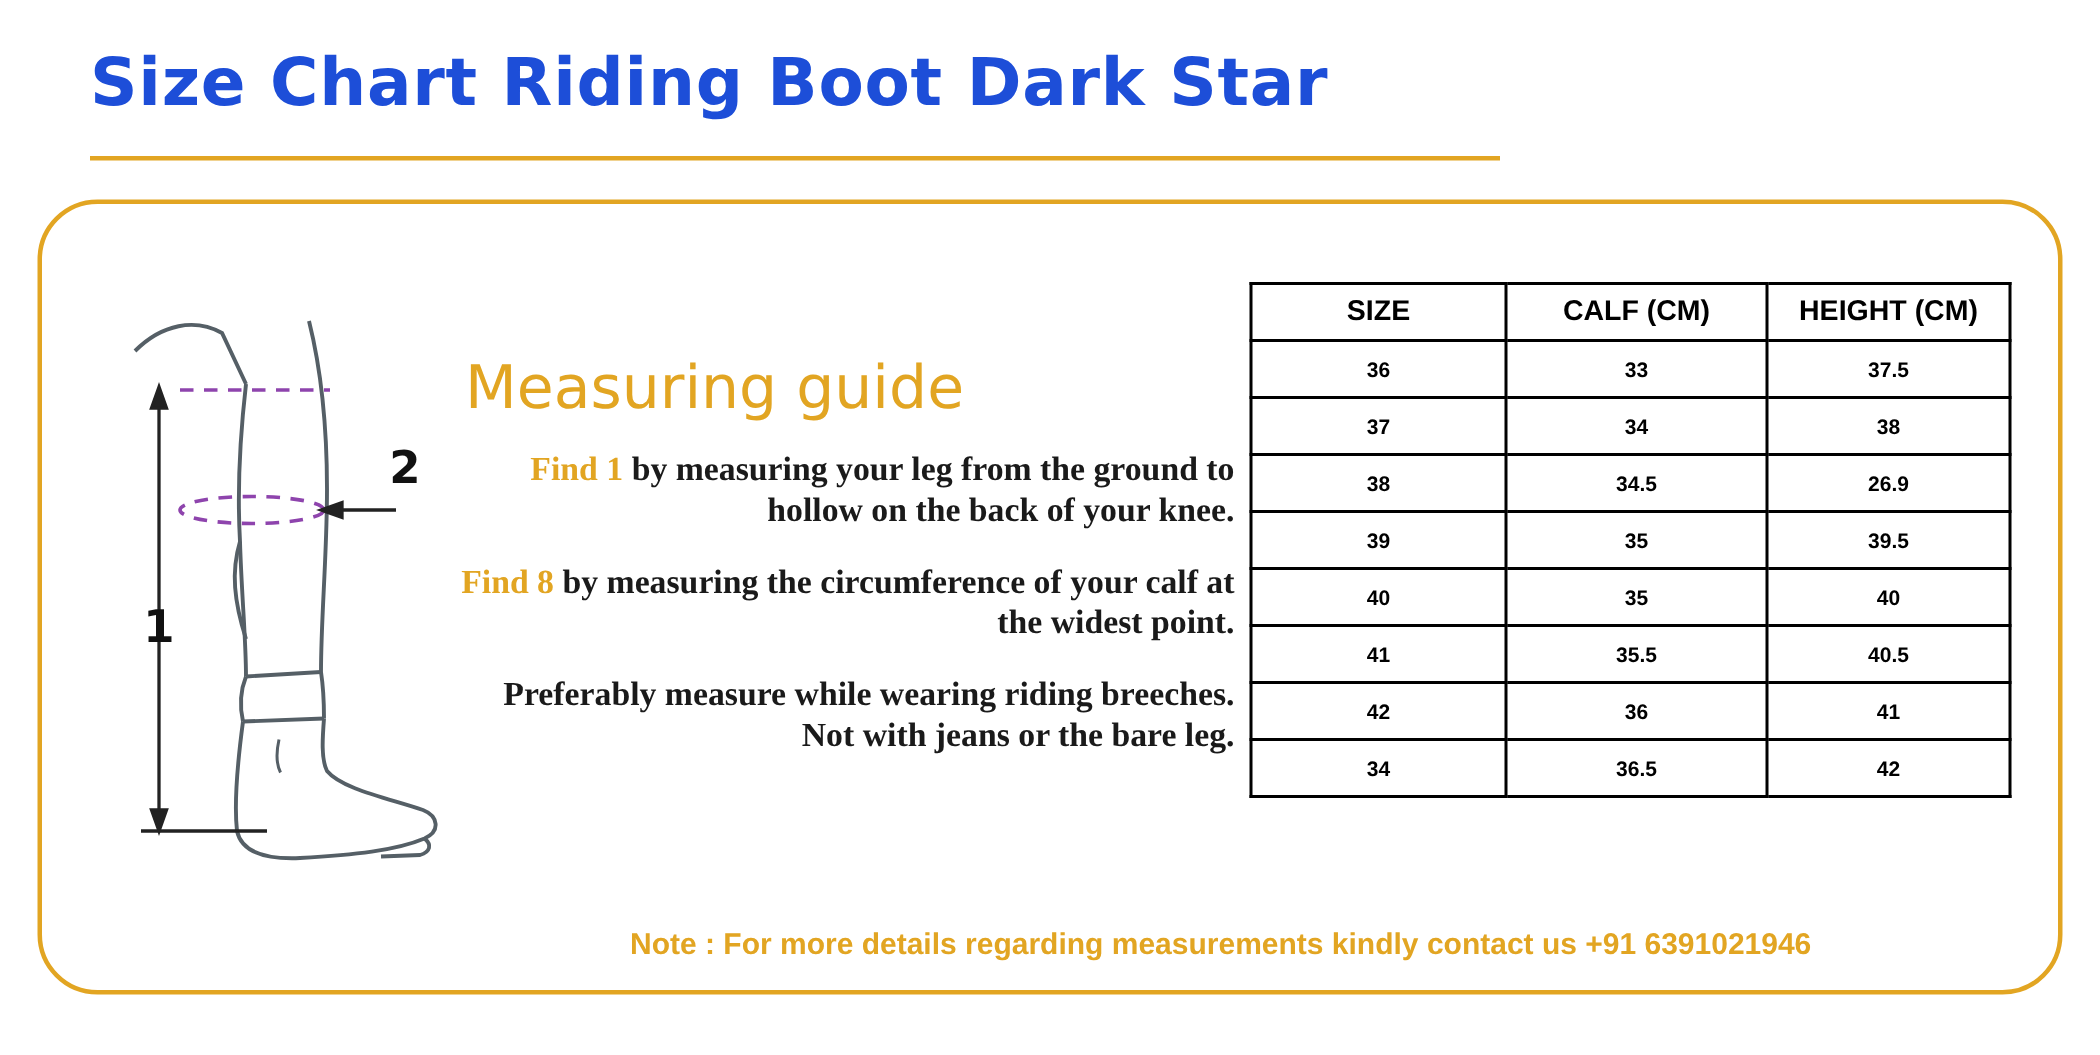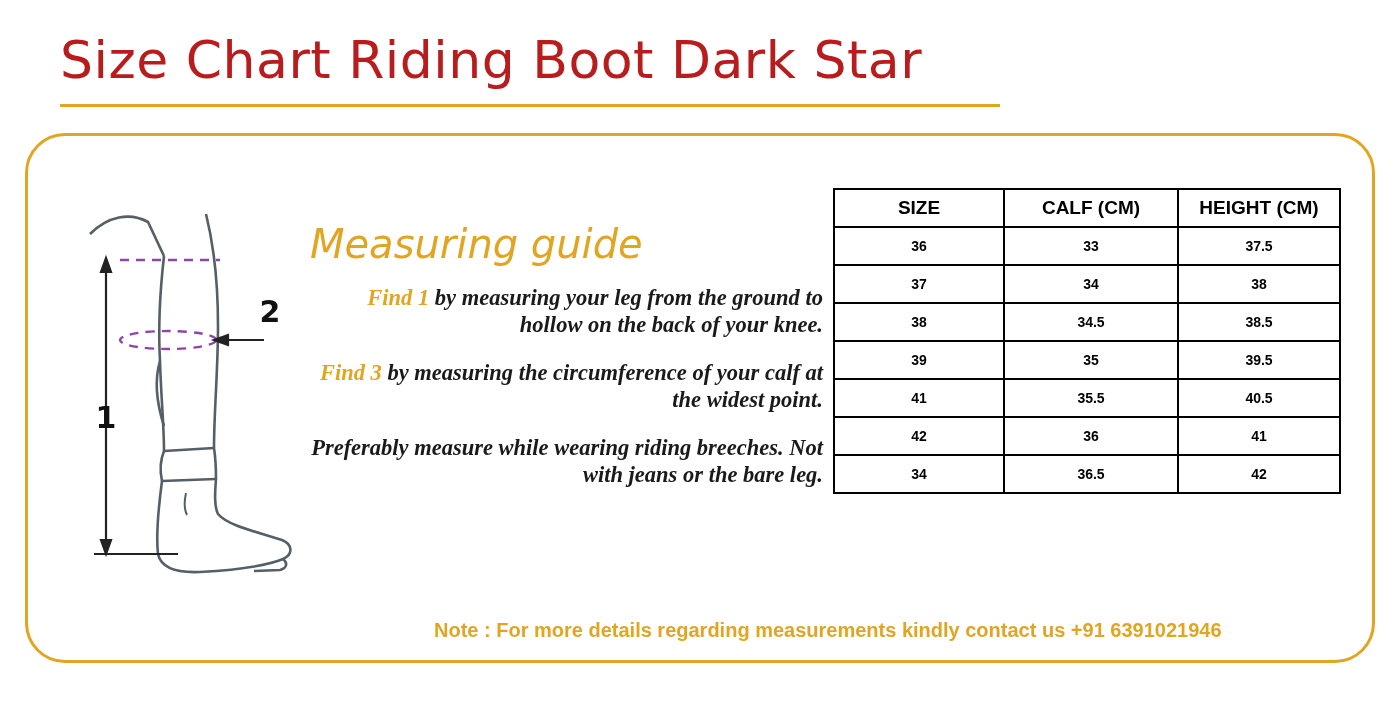--- a/index.html
+++ b/index.html
@@ -14,23 +14,23 @@
     position: relative;
     overflow: hidden;
   }
 
   
   .page-title {
     position: absolute;
     left: 60px;
     top: 30px;
     font-family: "DejaVu Sans", sans-serif;
-    font-size: 52px;
-    font-weight: 400;
-    color: #b91c1c;
+    font-size: 44px;
+    font-weight: 700;
+    color: #1d4ed8;
     letter-spacing: 0.5px;
     white-space: nowrap;
   }
   .title-underline {
     position: absolute;
     left: 60px;
     top: 104px;
     width: 940px;
     height: 3px;
     background: #e2a522;
@@ -54,23 +54,22 @@
     left: 40px;
     top: 60px;
     width: 260px;
     height: 420px;
   }
 
   
   .guide {
     position: absolute;
     left: 255px;
-    top: 85px;
+    top: 100px;
     width: 540px;
-    font-style: italic;
   }
   .guide-heading {
     font-family: "DejaVu Sans", sans-serif;
     font-size: 40px;
     color: #e2a522;
     font-weight: 400;
     margin: 0 0 18px 27px;
     white-space: nowrap;
   }
   .guide p {
@@ -109,21 +108,21 @@
     padding: 0;
   }
   table.size-table th:nth-child(1), table.size-table td:nth-child(1) { width: 168px; }
   table.size-table th:nth-child(2), table.size-table td:nth-child(2) { width: 172px; }
   table.size-table th:nth-child(3), table.size-table td:nth-child(3) { width: 160px; }
   table.size-table th { font-size: 19px; }
 
   
   .note {
     position: absolute;
-    left: 406px;
+    left: 392px;
     top: 483px;
     font-family: "Liberation Sans", sans-serif;
     font-size: 20px;
     font-weight: bold;
     color: #e2a522;
     white-space: nowrap;
   }
 </style>
 </head>
 <body>
@@ -178,21 +177,21 @@
       <text x="38" y="232" font-family="DejaVu Sans, sans-serif" font-size="30" font-weight="bold" fill="#111" text-anchor="middle">1</text>
       <text x="202" y="126" font-family="DejaVu Sans, sans-serif" font-size="30" font-weight="bold" fill="#111" text-anchor="middle">2</text>
     </svg>
   </div>
 
   <div class="guide">
     <div class="guide-heading">Measuring guide</div>
 
     <p><span class="find">Find 1</span><span> by measuring your leg from the ground to hollow on the back of your knee.</span></p>
 
-    <p><span class="find">Find 3</span><span> by measuring the circumference of your calf at the widest point.</span></p>
+    <p><span class="find">Find 8</span><span> by measuring the circumference of your calf at the widest point.</span></p>
 
     <p><span>Preferably measure while wearing riding breeches. Not with jeans or the bare leg.</span></p>
   </div>
 
   <div class="size-table-wrap">
     <table class="size-table">
       <thead>
         <tr>
           <th>SIZE</th>
           <th>CALF (CM)</th>
@@ -206,28 +205,33 @@
           <td>37.5</td>
         </tr>
         <tr>
           <td>37</td>
           <td>34</td>
           <td>38</td>
         </tr>
         <tr>
           <td>38</td>
           <td>34.5</td>
-          <td>38.5</td>
+          <td>26.9</td>
         </tr>
         <tr>
           <td>39</td>
           <td>35</td>
           <td>39.5</td>
         </tr>
         <tr>
+          <td>40</td>
+          <td>35</td>
+          <td>40</td>
+        </tr>
+        <tr>
           <td>41</td>
           <td>35.5</td>
           <td>40.5</td>
         </tr>
         <tr>
           <td>42</td>
           <td>36</td>
           <td>41</td>
         </tr>
         <tr>

